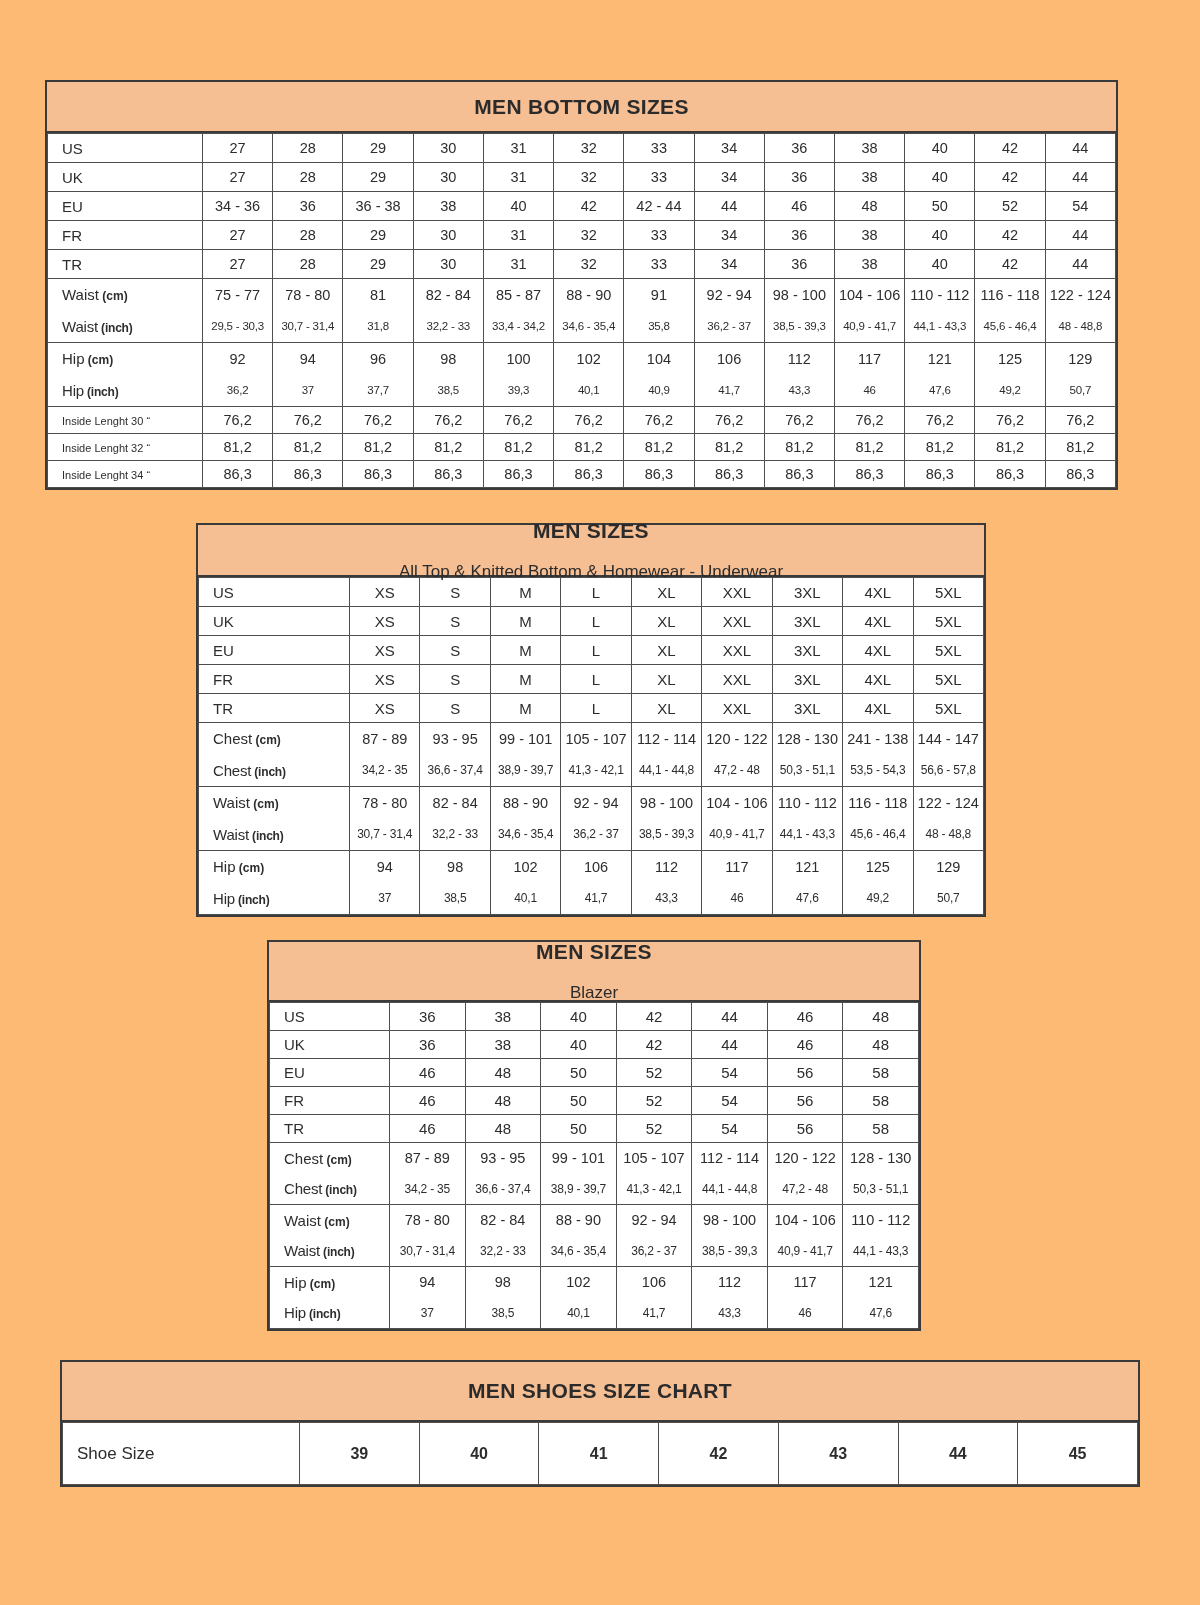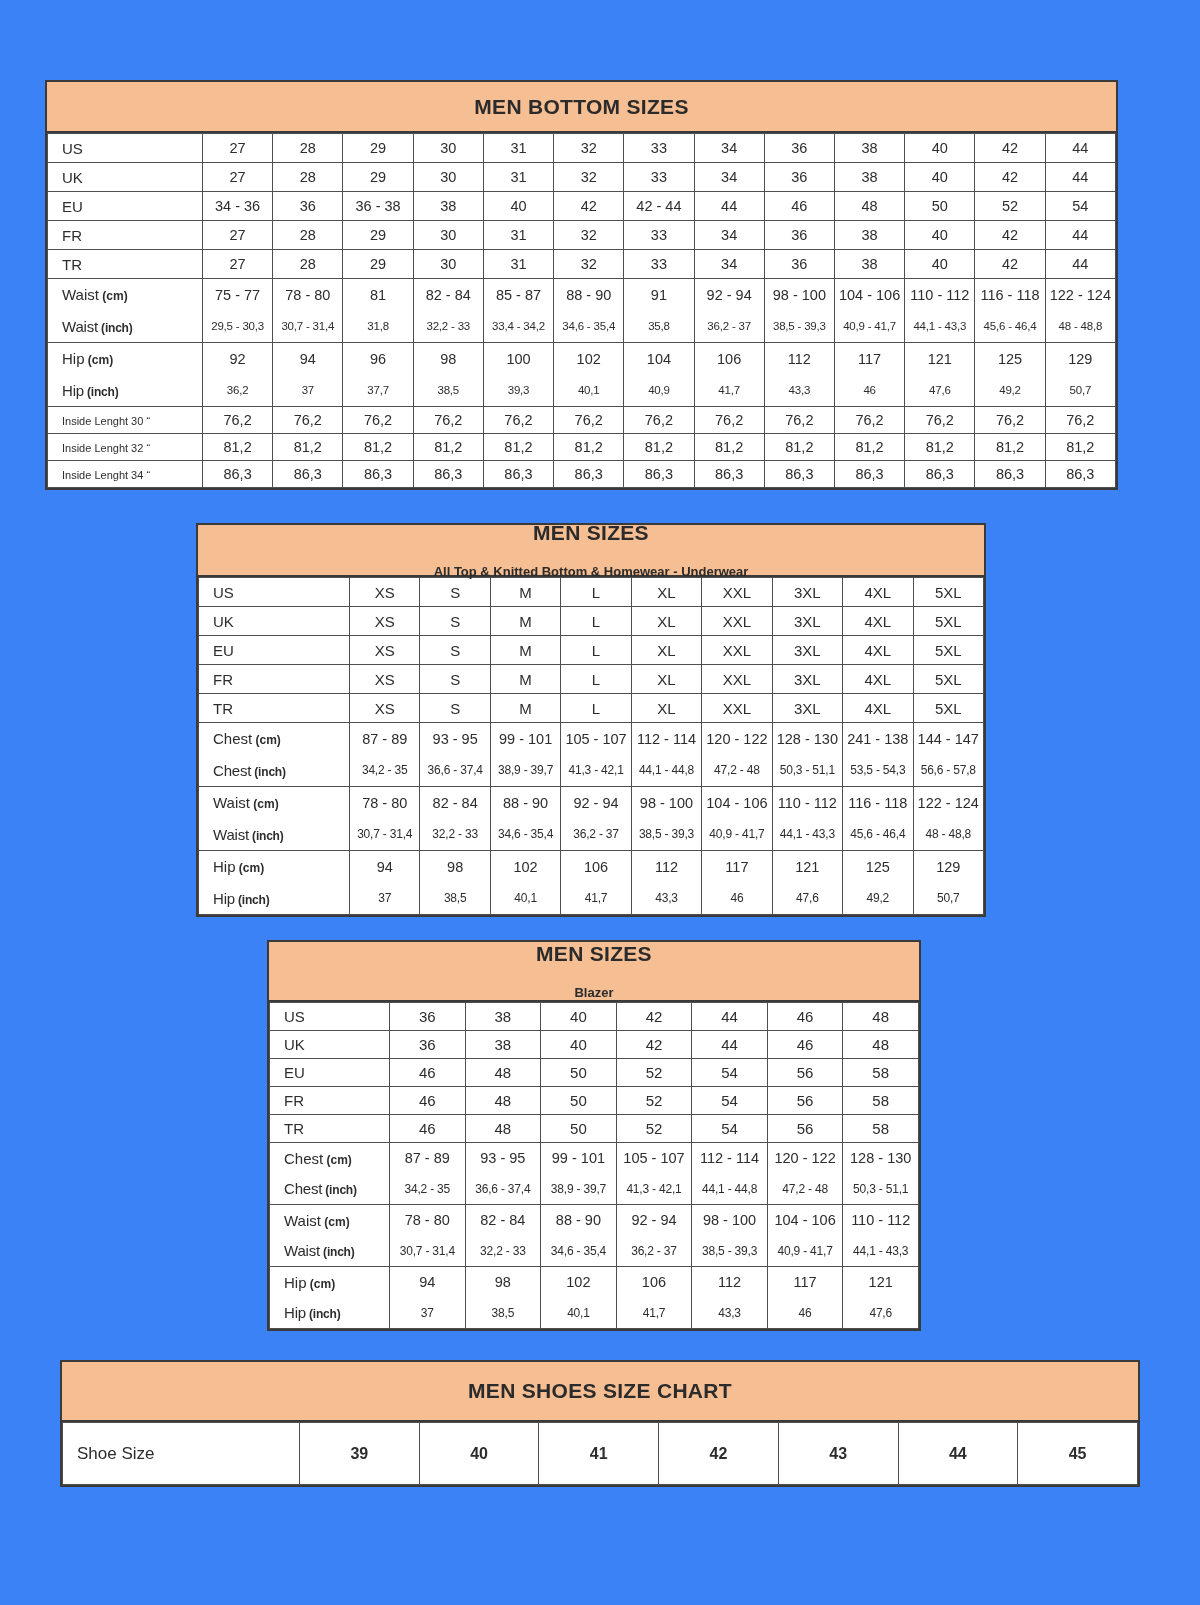--- a/index.html
+++ b/index.html
@@ -1,31 +1,31 @@
 <!DOCTYPE html>
 <html style="--header-bg: #F6BE93; --border: #4f4f4f; --border-dark: #3a3a3a; --text: #2d2d2d;"><head>
 <meta charset="utf-8">
 <style>
   html,body{margin:0;padding:0;background:#ffffff;}
   body{font-family:"Liberation Sans","DejaVu Sans",sans-serif;color:var(--text,#2d2d2d);}
-  .page{position:relative;width:1200px;height:1605px;background:#3b82f6;overflow:hidden;}
+  .page{position:relative;width:1200px;height:1605px;background:#fdba74;overflow:hidden;}
 
   .tbl-wrap{position:absolute;border:2px solid var(--border-dark,#3a3a3a);background:#fff;box-sizing:border-box;}
   .tbl-1{left:45px;top:80px;width:1073px;}
   .tbl-2{left:196px;top:523px;width:790px;}
   .tbl-3{left:267px;top:940px;width:654px;}
   .tbl-4{left:60px;top:1360px;width:1080px;}
 
   .hdr{background:var(--header-bg,#F6BE93);display:flex;flex-direction:column;align-items:center;justify-content:center;border-bottom:2px solid var(--border-dark,#3a3a3a);}
   .tbl-1 .hdr{height:49px;}
   .tbl-2 .hdr{height:50px;}
   .tbl-3 .hdr{height:58px;}
   .tbl-4 .hdr{height:58px;}
   .title{font-size:21px;font-weight:bold;letter-spacing:.3px;color:#2b2b2b;}
-  .subtitle{font-size:13px;font-weight:bold;color:#2b2b2b;margin-top:19px;}
+  .subtitle{font-size:17px;font-weight:normal;color:#2b2b2b;margin-top:19px;}
   .subtitle:empty{display:none;}
 
   table{width:100%;border-collapse:collapse;table-layout:fixed;}
   td{border:1px solid var(--border,#4f4f4f);text-align:center;vertical-align:middle;font-size:15px;padding:0;color:var(--text,#2d2d2d);white-space:nowrap;overflow:hidden;}
   tr{height:29px;}
   tr.compact{height:27px;}
   td.label-cell{text-align:left;padding-left:14px;font-weight:bold;}
   .lbl{font-weight:normal;font-size:15px;}
   .unit{font-weight:bold;font-size:12px;}
   tr.compact .lbl{font-size:11px;margin-top:20px;}

